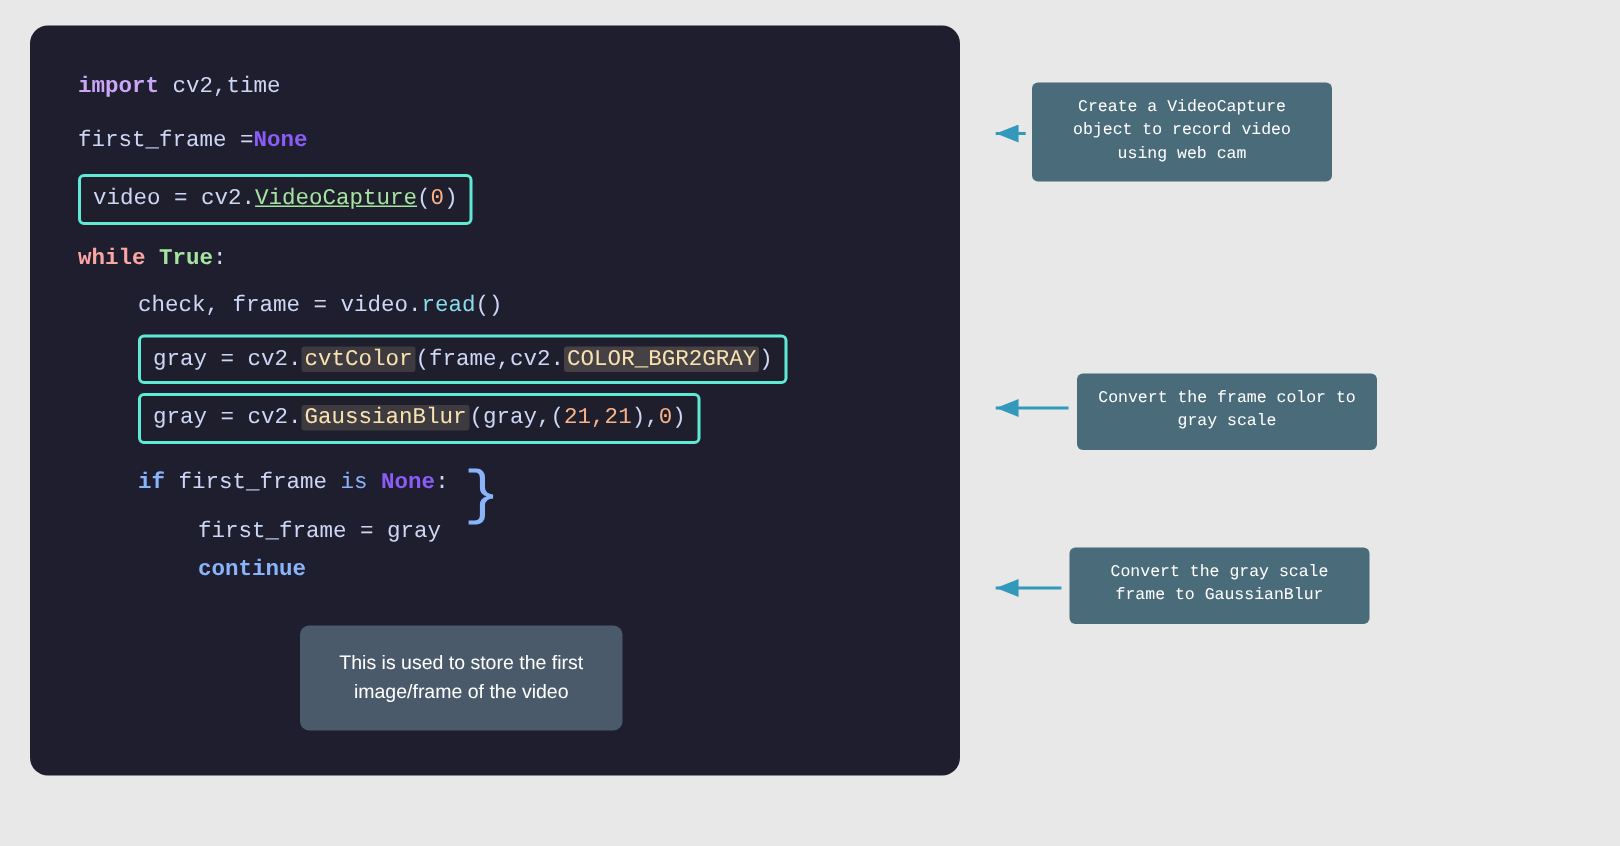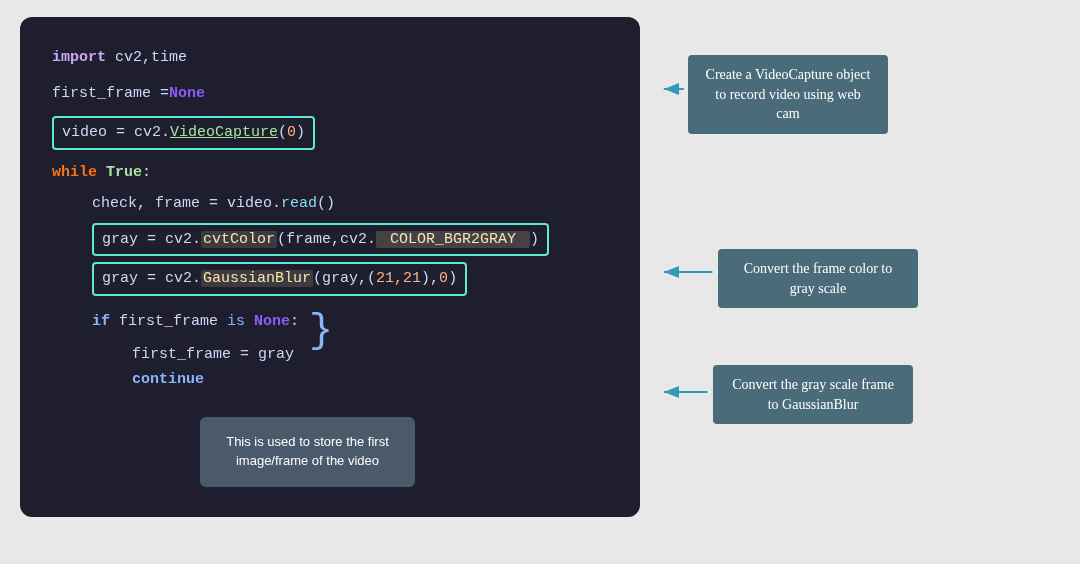--- a/index.html
+++ b/index.html
@@ -37,29 +37,29 @@
       flex-shrink: 0;
     }
 
     .code-line {
       display: flex;
       align-items: center;
     }
     .kw-import { font-weight: bold; color: #cba6f7; }
     .kw-none { font-weight: bold; color: #8b5cf6; }
     .kw-true { font-weight: bold; color: #a6e3a1; }
-    .kw-while { font-weight: bold; color: #f97316; }
+    .kw-while { font-weight: bold; color: #fca5a5; }
     .kw-if { font-weight: bold; color: #89b4fa; }
     .kw-is { color: #89b4fa; }
     .kw-continue { font-weight: bold; color: #89b4fa; }
 
     .fn-color { color: #f9e2af; background: rgba(249,226,175,0.15); padding: 0 2px; border-radius: 2px; }
     .fn-gaussian { color: #f9e2af; background: rgba(249,226,175,0.15); padding: 0 2px; border-radius: 2px; }
     .fn-videocapture { color: #a6e3a1; text-decoration: underline; }
-    .const-color { color: #f9e2af; background: rgba(249,226,175,0.18); padding: 0 14px; border-radius: 2px; }
+    .const-color { color: #f9e2af; background: rgba(249,226,175,0.18); padding: 0 2px; border-radius: 2px; }
     .num-color { color: #fab387; }
     .plain { color: #cdd6f4; }
     .method { color: #89dceb; }
 
     .highlight-box {
       border: 2px solid #5eead4;
       border-radius: 4px;
       padding: 2px 8px;
       display: inline-block;
       background: rgba(30,30,46,0.7);
@@ -76,22 +76,22 @@
       flex: 1;
       position: relative;
       height: 500px;
       margin-left: 0;
     }
 
     .annotation-box {
       position: absolute;
       background: #4a6b7a;
       color: #fff;
-      font-family: Liberation Serif, serif;
-      font-size: 14px;
+      font-family: Liberation Mono, monospace;
+      font-size: 11px;
       line-height: 1.4;
       padding: 10px 14px;
       border-radius: 4px;
       text-align: center;
       max-width: 200px;
     }
 
     
     .arrows-svg {
       position: absolute;

